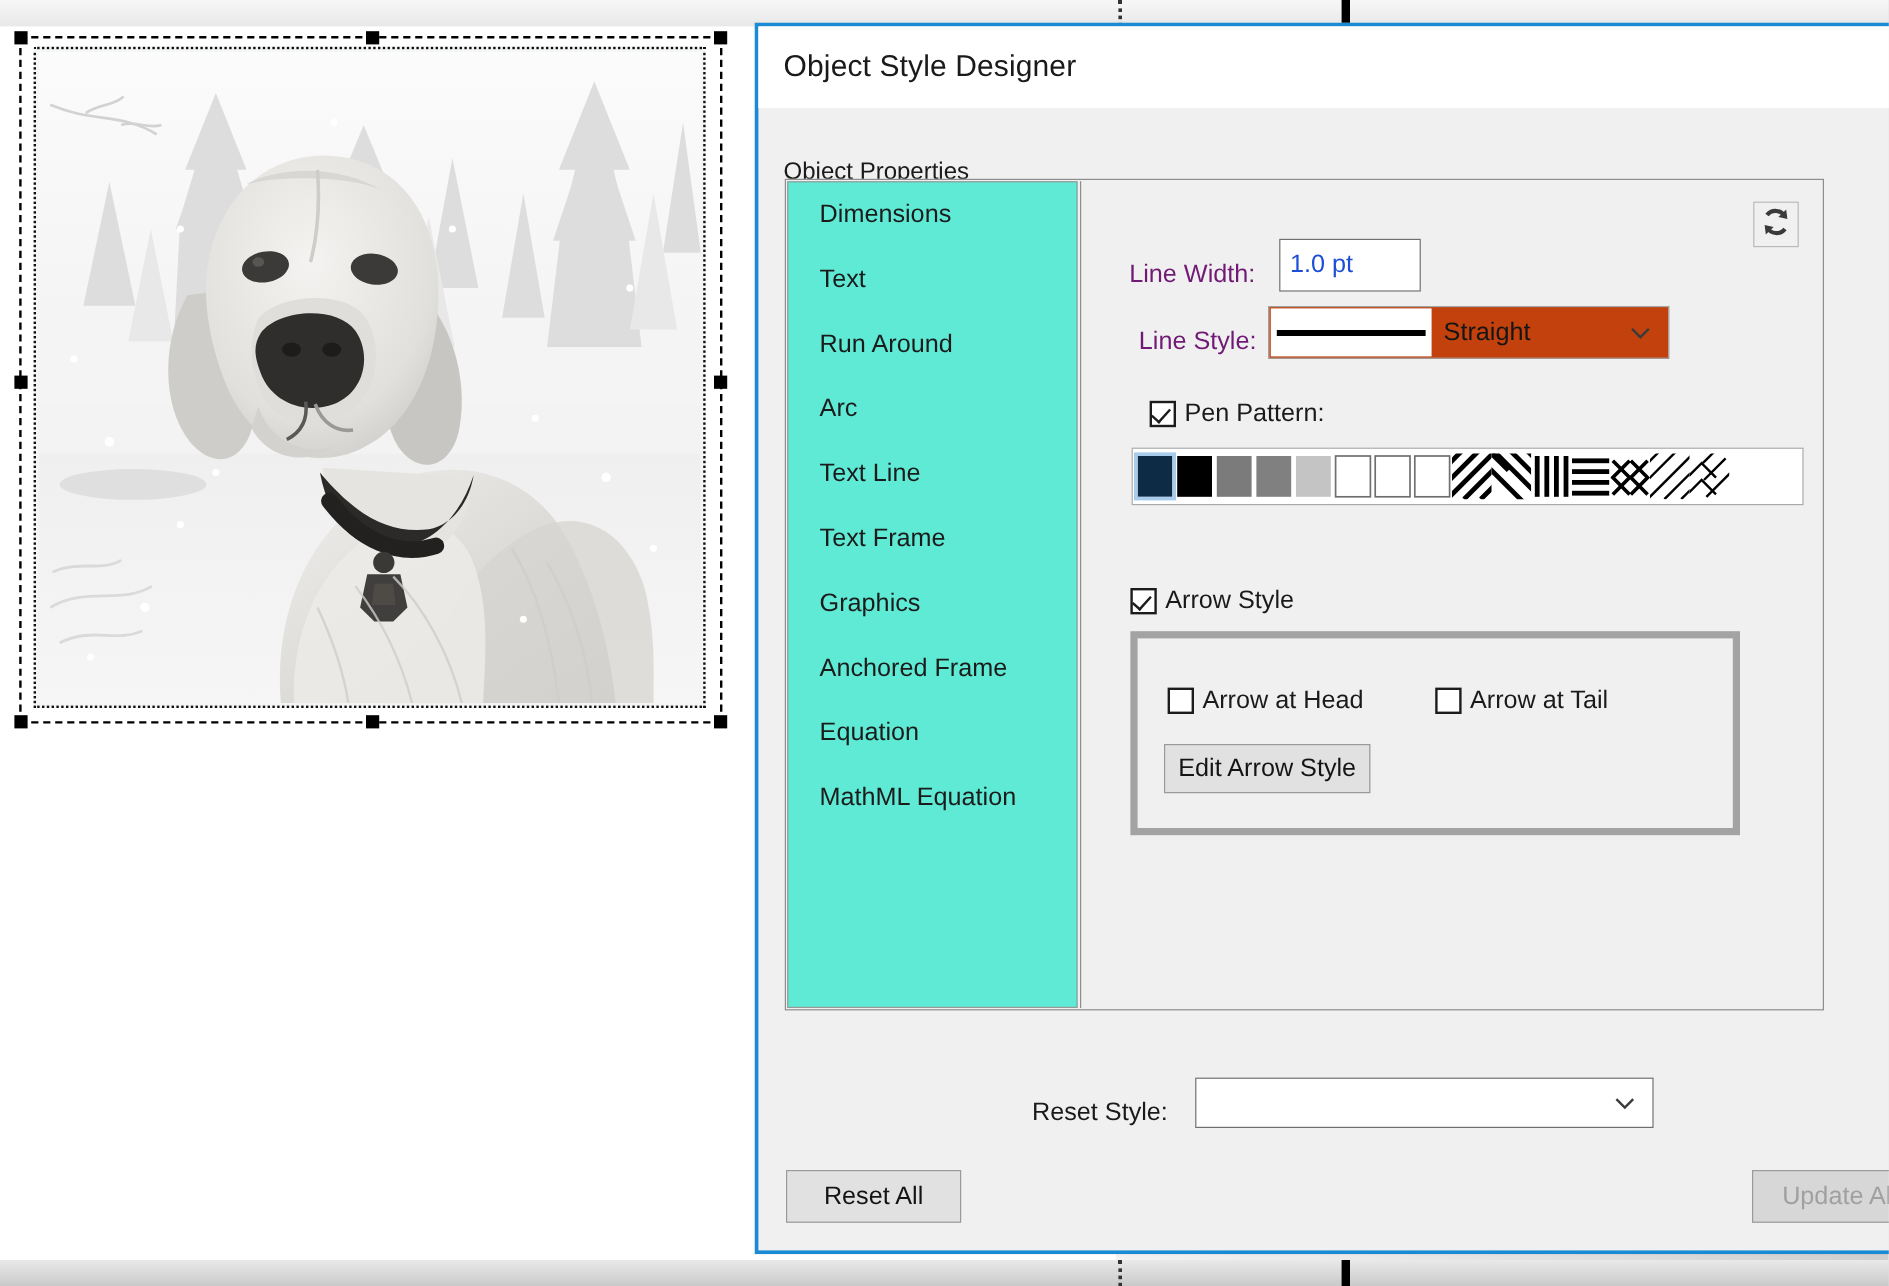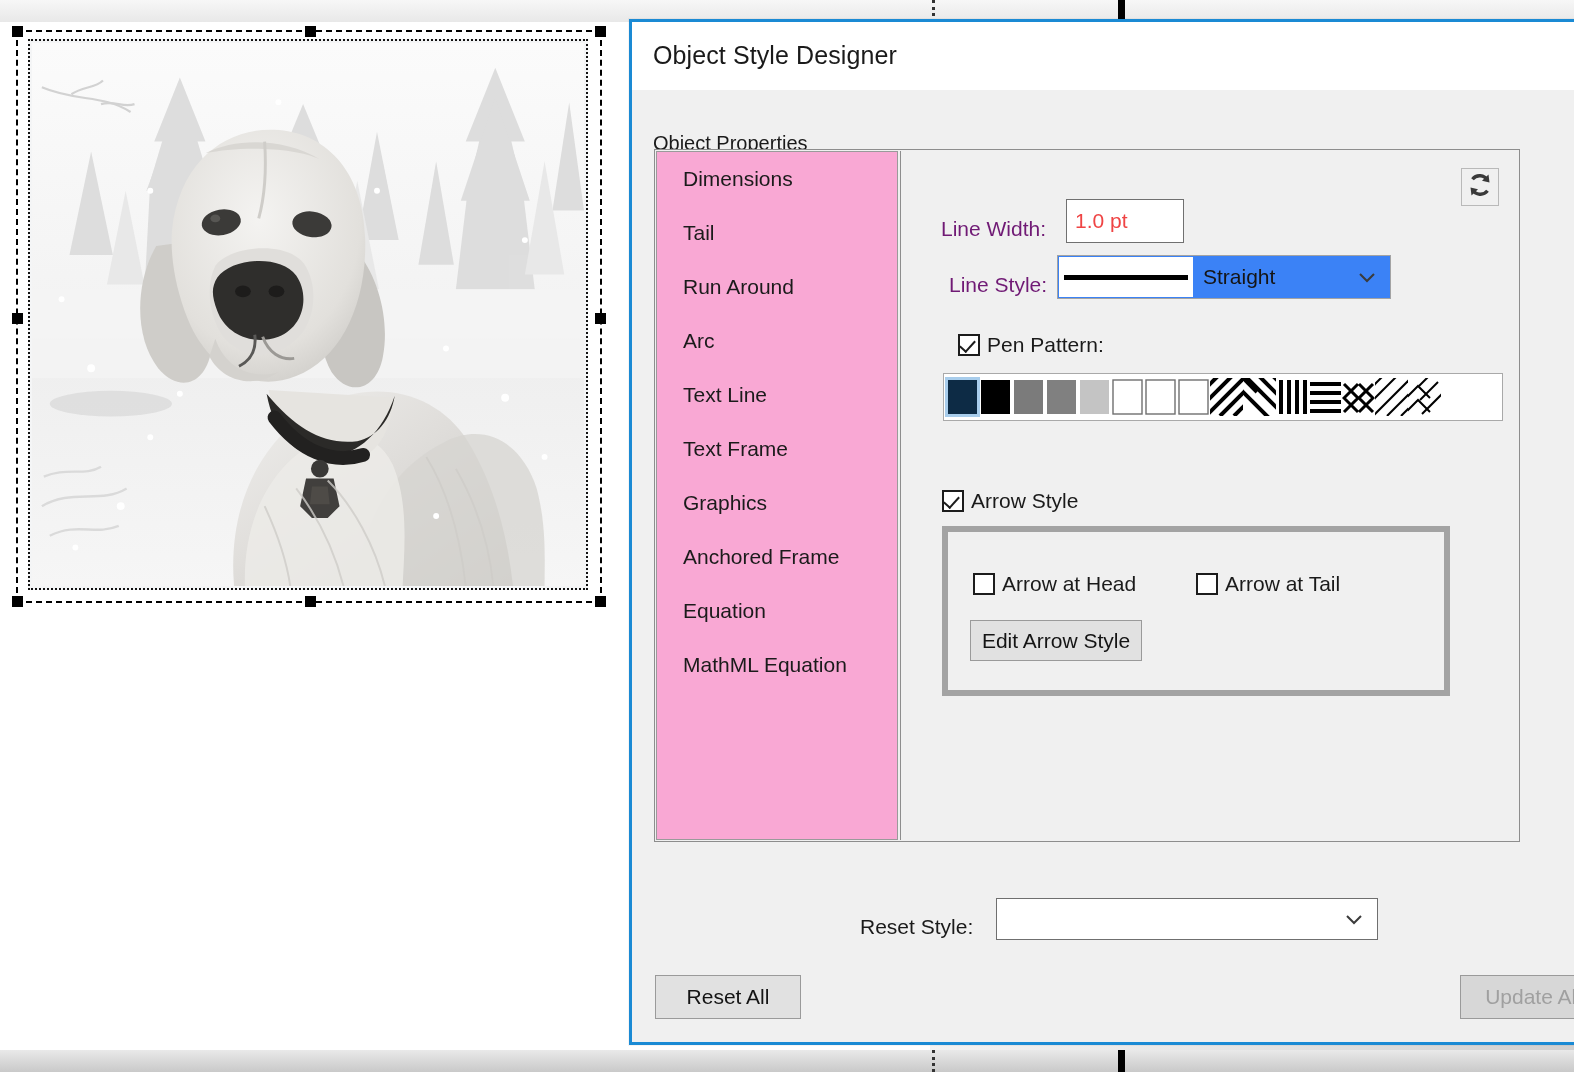--- a/index.html
+++ b/index.html
@@ -93,21 +93,21 @@
     position: absolute; left: 21px; top: 110px;
     font-size: 20px; color: #1a1a1a;
   }
 
   .panel-box {
     position: absolute; left: 22px; top: 127px; width: 866px; height: 693px;
     border: 1px solid #8d8d8d; background: #f0f0f0; box-sizing: border-box;
   }
   .listbox {
     position: absolute; left: 1px; top: 1px; width: 242px; height: 689px;
-    background: #f9a8d4; border: 1px solid #9a9a9a; box-sizing: border-box;
+    background: #5eead4; border: 1px solid #9a9a9a; box-sizing: border-box;
   }
   .list-item {
     height: 54px; line-height: 54px; padding-left: 26px;
     font-size: 21px; color: #1b1b1b; cursor: pointer; white-space: nowrap;
   }
   .list-item.selected { background: #0a7ac8; color: #ffffff; }
 
   .right-pane {
     position: absolute; left: 245px; top: 1px; right: 1px; bottom: 1px;
     background: #f0f0f0;
@@ -120,27 +120,27 @@
     display: flex; align-items: center; justify-content: center; cursor: pointer;
   }
   .refresh-btn svg { width: 30px; height: 30px; }
 
   .fld-label { position: absolute; font-size: 21px; color: #701a75; white-space: nowrap; }
 
   .lw-label { left: 40px; top: 66px; }
   .textbox {
     position: absolute; left: 165px; top: 48px; width: 118px; height: 44px;
     background: #fff; border: 1px solid #707070; box-sizing: border-box;
-    font-size: 21px; color: #ef4444; padding: 0 0 0 8px; line-height: 42px;
+    font-size: 21px; color: #1d4ed8; padding: 0 0 0 8px; line-height: 42px;
     font-family: "Liberation Sans", sans-serif;
   }
   .ls-label { left: 48px; top: 122px; }
   .combo-linestyle {
     position: absolute; left: 156px; top: 104px; width: 334px; height: 44px;
-    background: #3b82f6; border: 1px solid #a3a3a3; box-sizing: border-box;
+    background: #c2410c; border: 1px solid #a3a3a3; box-sizing: border-box;
     display: flex; align-items: center; cursor: pointer;
   }
   .ls-preview {
     width: 134px; height: 40px; background: #fff; margin: 1px 0 1px 1px;
     display: flex; align-items: center; justify-content: center;
   }
   .ls-preview .rule { width: 124px; height: 5px; background: #000; }
   .ls-text { font-size: 21px; color: #151515; margin-left: 10px; }
   .combo-arrow { margin-left: auto; margin-right: 14px; }
   .combo-arrow svg { width: 18px; height: 12px; display: block; }
@@ -356,21 +356,21 @@
         </span>
       </button>
     </div>
 
     <div class="section-label">Object Properties</div>
 
     <div class="panel-box">
 
       <div class="listbox">
         <div class="list-item"><span>Dimensions</span></div>
-        <div class="list-item"><span>Tail</span></div>
+        <div class="list-item"><span>Text</span></div>
         <div class="list-item"><span>Run Around</span></div>
         <div class="list-item"><span>Arc</span></div>
         <div class="list-item"><span>Text Line</span></div>
         <div class="list-item"><span>Text Frame</span></div>
         <div class="list-item"><span>Graphics</span></div>
         <div class="list-item"><span>Anchored Frame</span></div>
         <div class="list-item"><span>Equation</span></div>
         <div class="list-item"><span>MathML Equation</span></div>
       </div>
 

